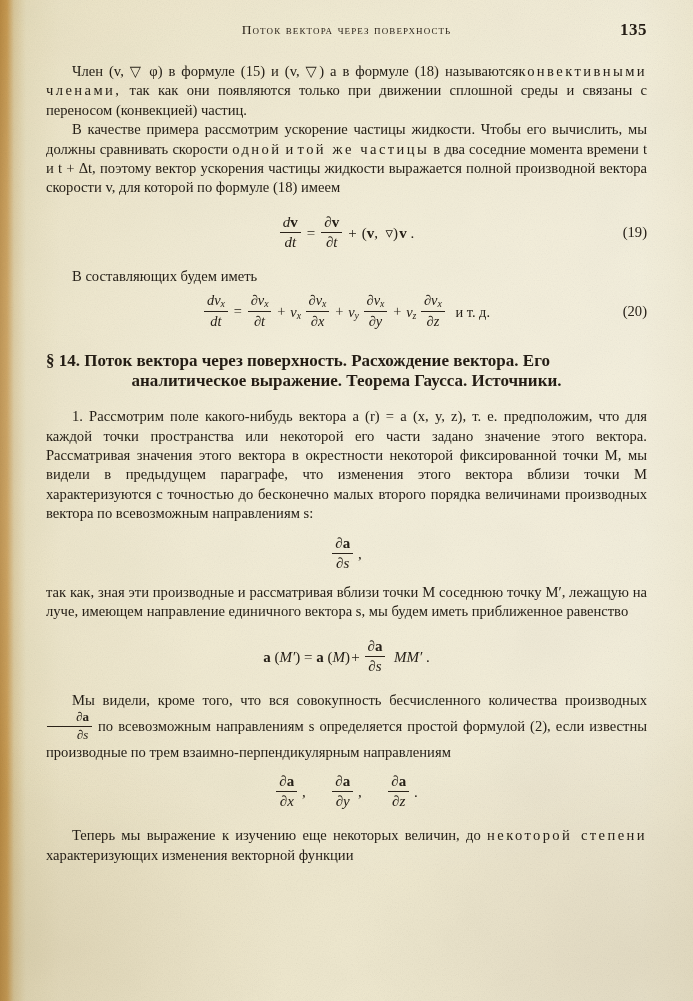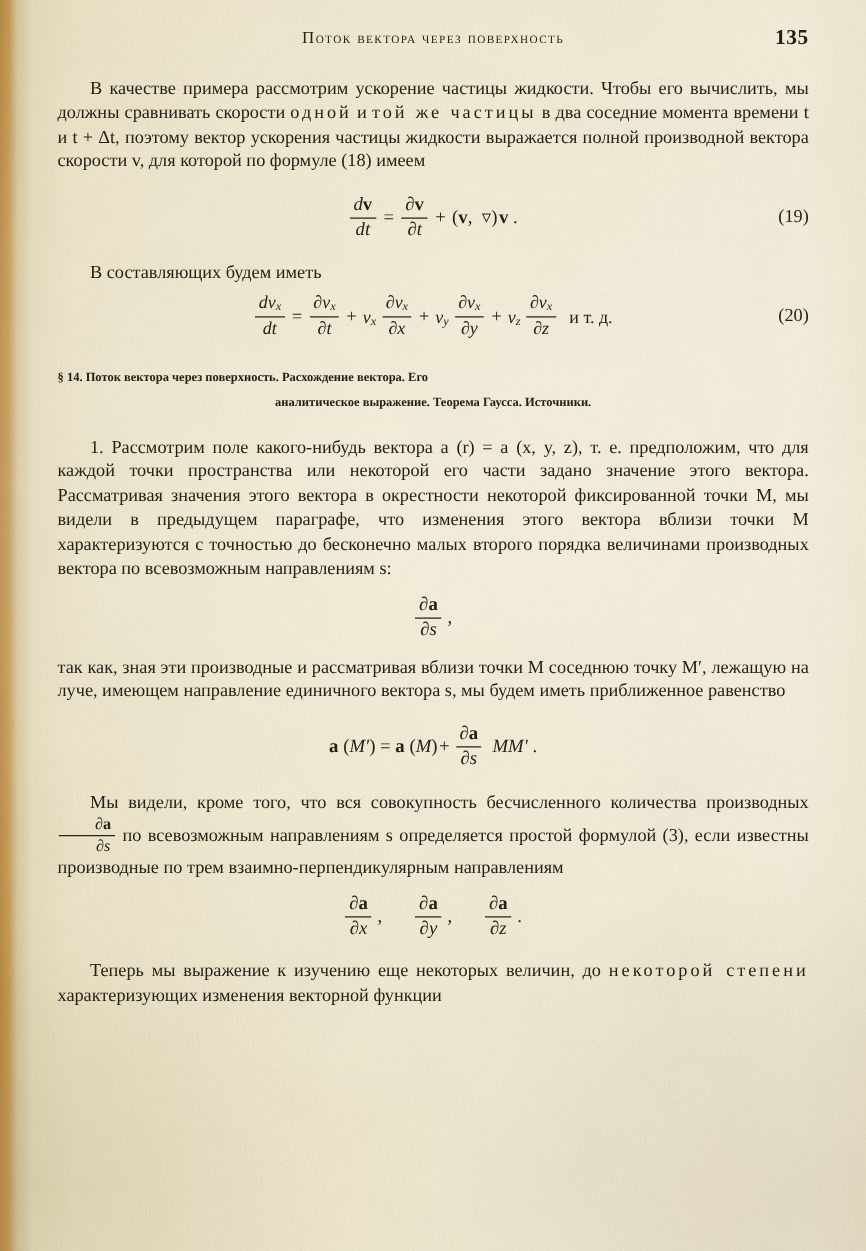--- a/index.html
+++ b/index.html
@@ -125,21 +125,21 @@
   .frac > .den {
     display: block;
     border-top: 1.3px solid #2a2219;
     padding: 1px 3px 0 3px;
   }
   .frac.small { font-size: 13px; vertical-align: -0.6em; }
   sub.it { font-style: italic; font-size: 0.68em; vertical-align: -0.22em; }
 
   
   .sectionhead {
-    font-size: 10px;
+    font-size: 17px;
     line-height: 20px;
     font-weight: bold;
     text-align: center;
     color: #241d15;
   }
   .sectionhead .shline { display: block; }
   .sectionhead .shline.first { text-align: left; text-indent: 0; }
 
   .sp-xs { height: 6px; }
   .sp-s  { height: 11px; }
@@ -172,20 +172,21 @@
     <rect width="693" height="1001" filter="url(#fgrain)"></rect>
   </svg>
 
   <div class="content">
 
     <div class="runhead">
       <div class="runhead-title">Поток вектора через поверхность</div>
       <div class="runhead-page">135</div>
     </div>
 
+    <p class="para indent"><span>Член (v, ▽ φ) в формуле (15) и (v, ▽) a в формуле (18) называются</span><span class="sp">конвективными членами,</span><span> так как они появляются только при движении сплошной среды и связаны с переносом (конвекцией) частиц.</span></p>
 
     <p class="para indent"><span>В качестве примера рассмотрим ускорение частицы жидкости. Чтобы его вычислить, мы должны сравнивать скорости </span><span class="sp">одной</span><span> и </span><span class="sp">той же частицы</span><span> в два соседние момента времени t и t + Δt, поэтому вектор ускорения частицы жидкости выражается полной производной вектора скорости v, для которой по формуле (18) имеем</span></p>
 
     <div class="sp-m"></div>
 
     <div class="eq">
       <span class="frac">
         <span class="num"><i class="m">d</i><b class="v">v</b></span>
         <span class="den"><i class="m">dt</i></span>
       </span>
@@ -269,21 +270,21 @@
       <span><b class="v">a</b> (<i class="m">M′</i>) = <b class="v">a</b> (<i class="m">M</i>) +</span>
       <span class="frac">
         <span class="num">∂<b class="v">a</b></span>
         <span class="den">∂<i class="m">s</i></span>
       </span>
       <span>&nbsp;<i class="m">MM′</i> .</span>
     </div>
 
     <div class="sp-m"></div>
 
-    <p class="para indent"><span>Мы видели, кроме того, что вся совокупность бесчисленного количества производных </span><span class="frac small"><span class="num">∂<b class="v">a</b></span><span class="den">∂<i class="m">s</i></span></span><span> по всевозможным направлениям s определяется простой формулой (3), если известны производные по трем взаимно-перпендикулярным направлениям</span></p>
+    <p class="para indent"><span>Мы видели, кроме того, что вся совокупность бесчисленного количества производных </span><span class="frac small"><span class="num">∂<b class="v">a</b></span><span class="den">∂<i class="m">s</i></span></span><span> по всевозможным направлениям s определяется простой формулой (2), если известны производные по трем взаимно-перпендикулярным направлениям</span></p>
 
     <div class="sp-s"></div>
 
     <div class="eq">
       <span class="frac">
         <span class="num">∂<b class="v">a</b></span>
         <span class="den">∂<i class="m">x</i></span>
       </span>
       <span>,</span>
       <span style="display:inline-block;width:18px;"></span>

